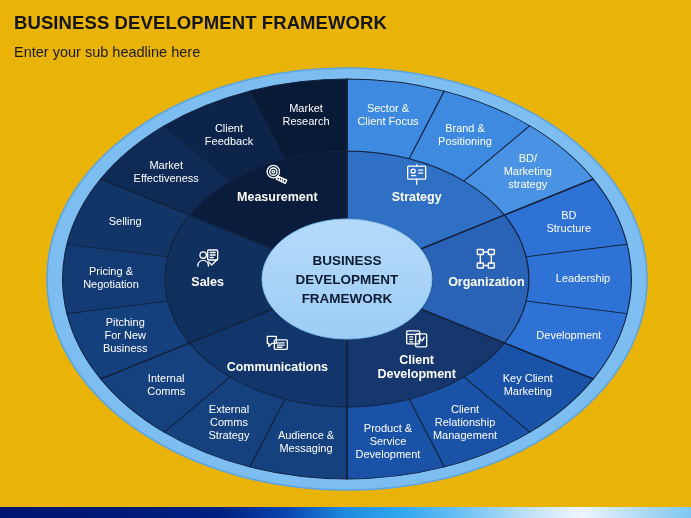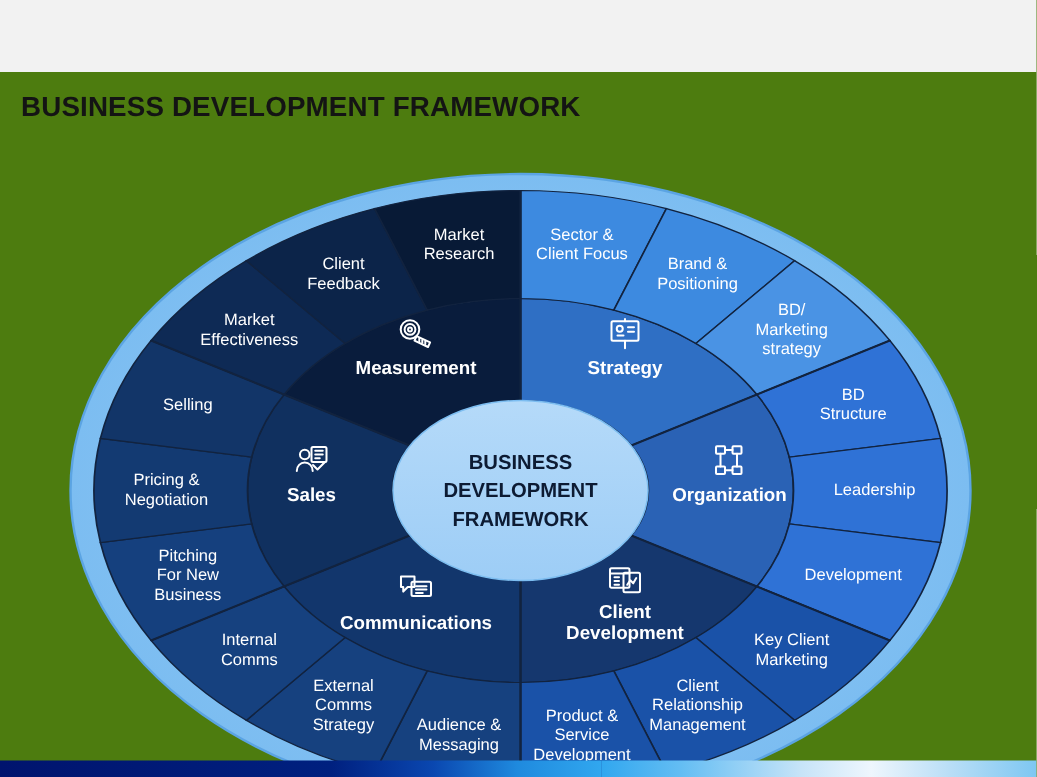--- a/index.html
+++ b/index.html
@@ -10,22 +10,21 @@
     width: 691px;
     height: 518px;
     background: #f2f2f2;
     font-family: "Liberation Sans", sans-serif;
     overflow: hidden;
     position: relative;
   }
   #page {
     position: absolute;
     inset: 0;
-    background: #4d7c0f;
-    margin-top: 48px;
+    background: #eab308;
   }
   .title {
     position: absolute;
     left: 14px;
     top: 12px;
     font-size: 18.5px;
     font-weight: bold;
     color: #141414;
     letter-spacing: 0.1px;
     white-space: nowrap;
@@ -91,20 +90,21 @@
     stroke-linejoin: round;
     stroke-linecap: round;
   }
 </style>
 </head>
 <body>
 
 <div id="page">
 
   <div class="title">BUSINESS DEVELOPMENT FRAMEWORK</div>
+  <div class="subtitle">Enter your sub headline here</div>
 
   <svg id="wheel" width="691" height="518" viewBox="0 0 691 518">
     <defs>
       <radialGradient id="ringGrad" cx="0.5" cy="0.5" r="0.5">
         <stop offset="0%" stop-color="#9ccdf6"></stop>
         <stop offset="100%" stop-color="#7cbdf1"></stop>
       </radialGradient>
       <linearGradient id="centerGrad" x1="0" y1="0" x2="0" y2="1">
         <stop offset="0%" stop-color="#b5daf9"></stop>
         <stop offset="100%" stop-color="#9dcdf6"></stop>

